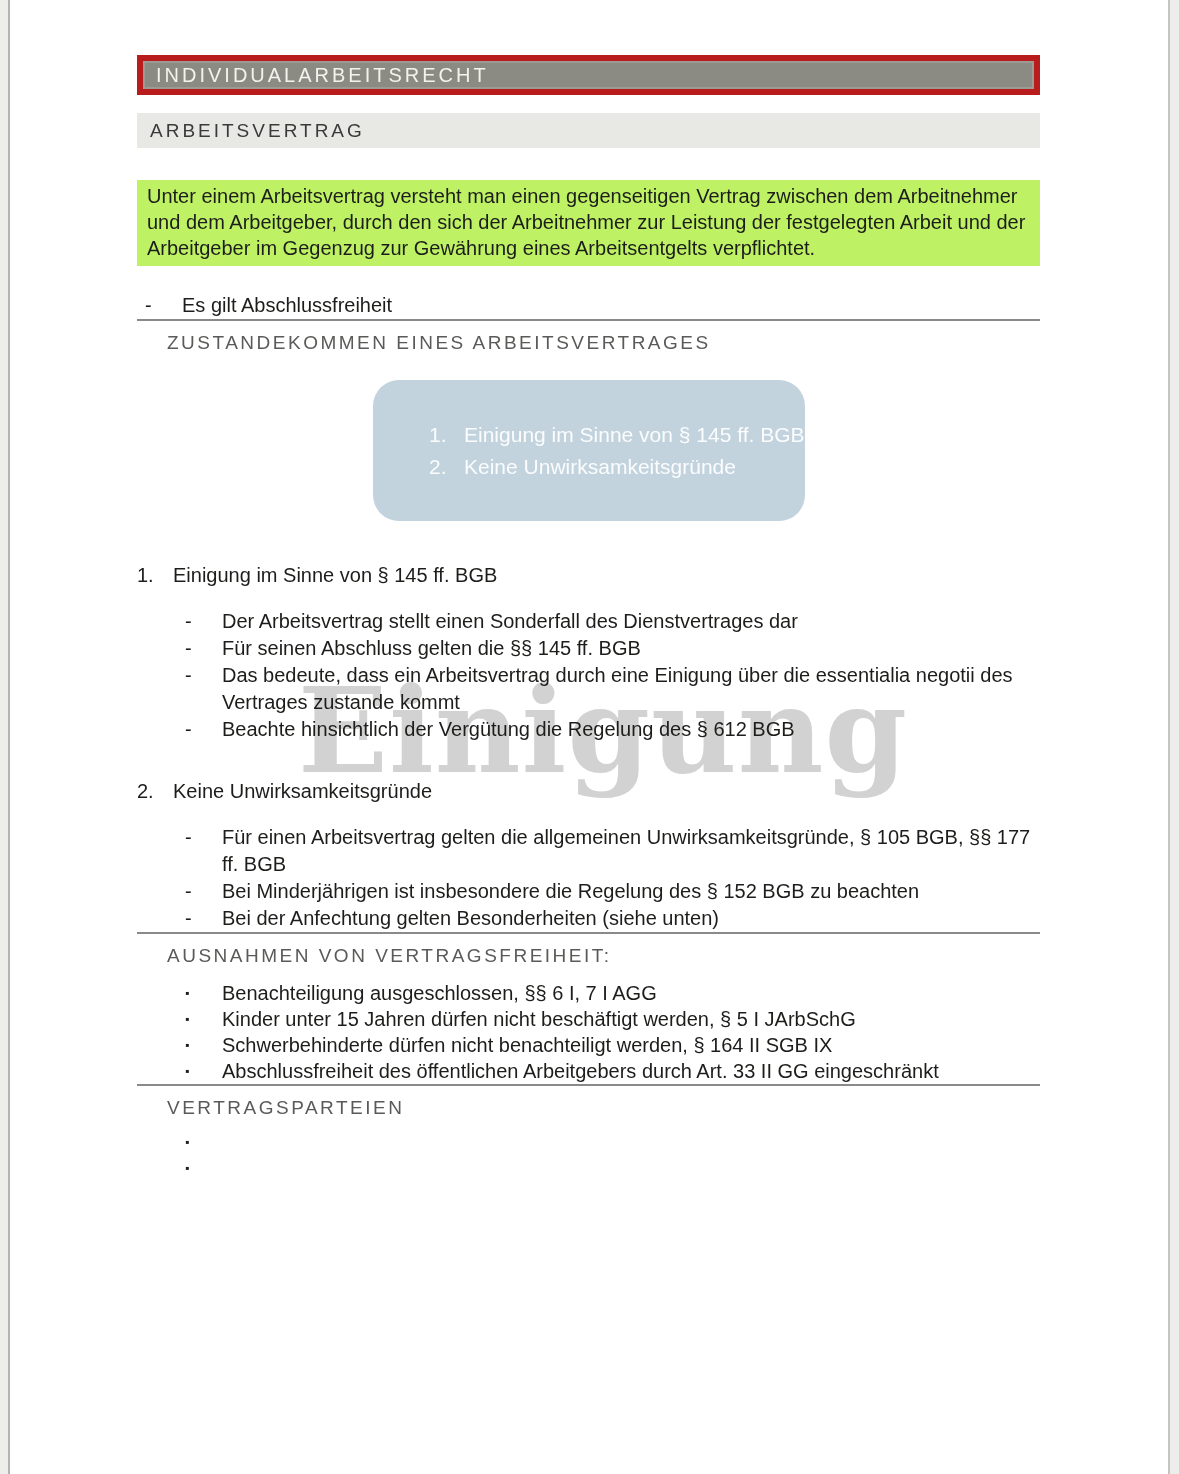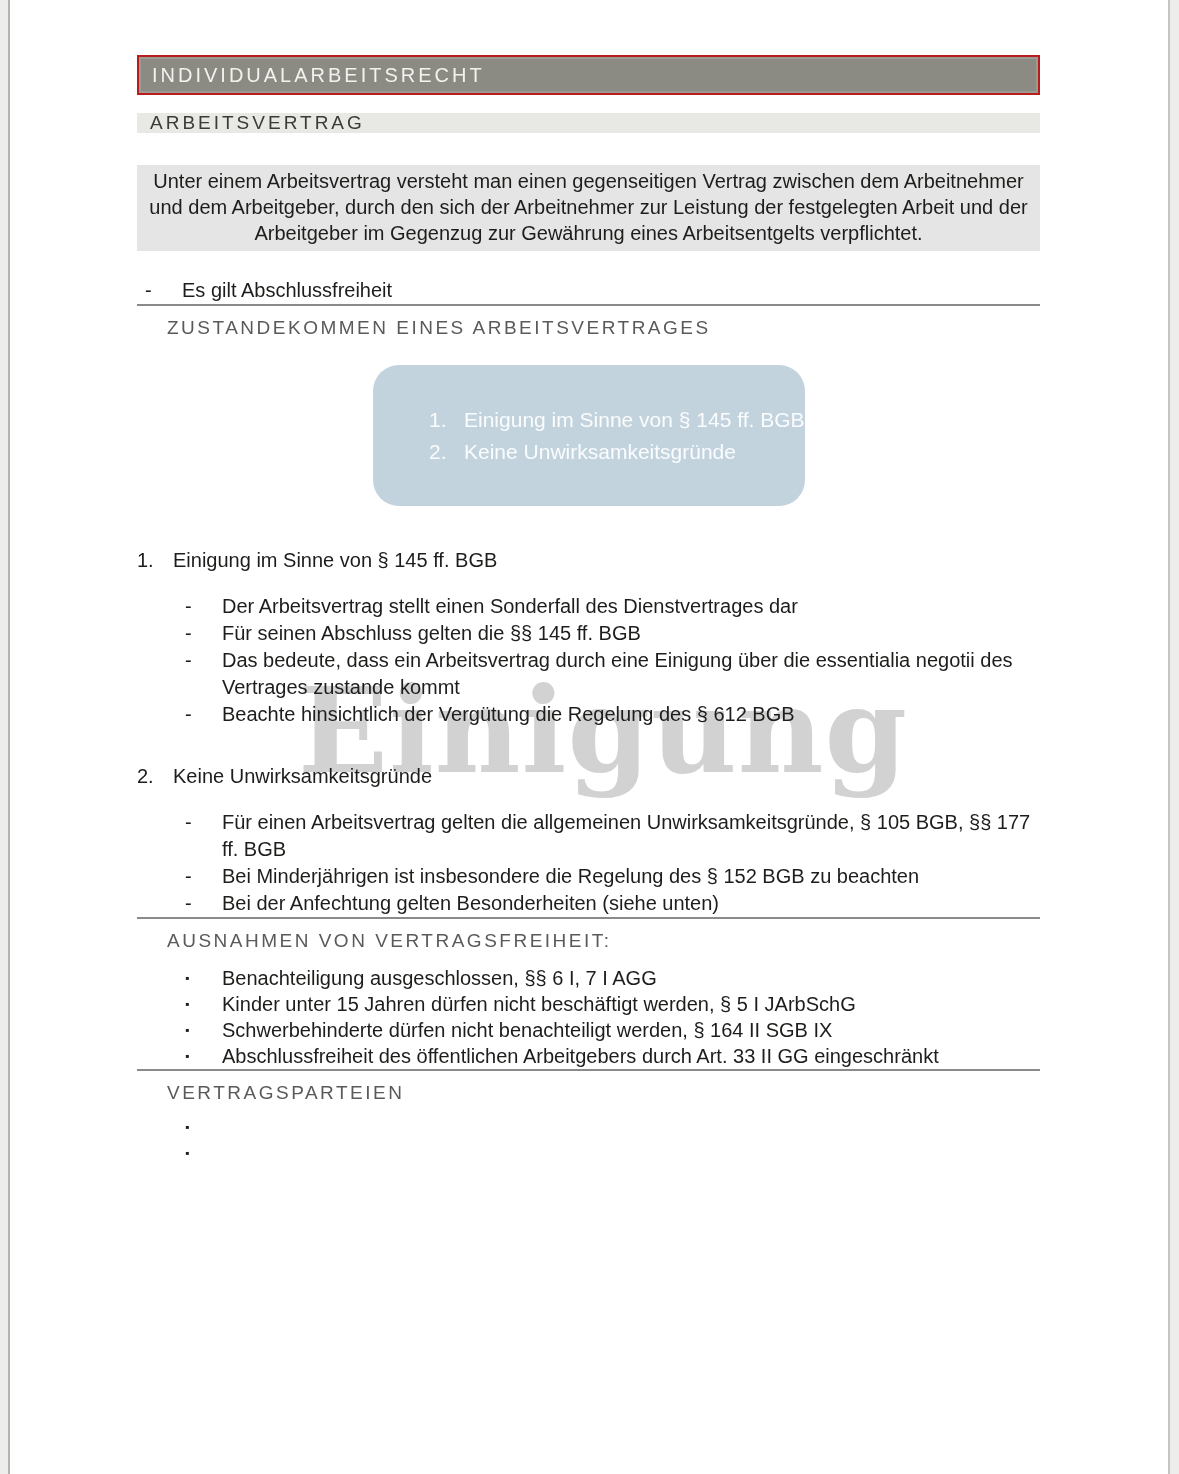--- a/index.html
+++ b/index.html
@@ -42,51 +42,50 @@
   .content {
     position: absolute;
     left: 137px; top: 55px;
     width: 903px;
     z-index: 1;
   }
   .title-bar {
     box-sizing: border-box;
     height: 40px;
     background: #8b8b83;
-    border: 2px solid #b91c1c;
+    border: 6px solid #b91c1c;
     box-shadow: inset 0 0 0 2px rgba(255,255,255,0.14);
     display: flex; align-items: center;
     padding: 0 13px;
   }
   .title-bar .bar-text {
     color: #f2f2ee;
     font-size: 20px;
     letter-spacing: 3px;
   }
   .subtitle-bar {
     box-sizing: border-box;
     margin-top: 18px;
-    height: 20px;
+    height: 35px;
     background: #e8e8e5;
     display: flex; align-items: center;
     padding: 0 13px;
   }
   .subtitle-bar .bar-text {
     color: #3a3a38;
     font-size: 19px;
     letter-spacing: 3px;
   }
   .definition {
     margin-top: 32px;
-    background: #e5e5e5;
+    background: #bef264;
     padding: 3px 10px 5px 10px;
     font-size: 20px;
     line-height: 26px;
     color: #1d1d1b;
-    text-align: center;
   }
   .dash-list { list-style: none; margin: 0; padding: 0 0 0 48px; }
   .dash-list li { display: flex; font-size: 20px; line-height: 27px; color: #1d1d1b; }
   .dash-list .marker { flex: 0 0 37px; }
   .dash-list .li-text { flex: 1 1 auto; }
   .intro-list { padding-left: 8px; margin-top: 26px; }
   .intro-list .marker { flex: 0 0 37px; }
 
   hr.rule {
     border: none;

